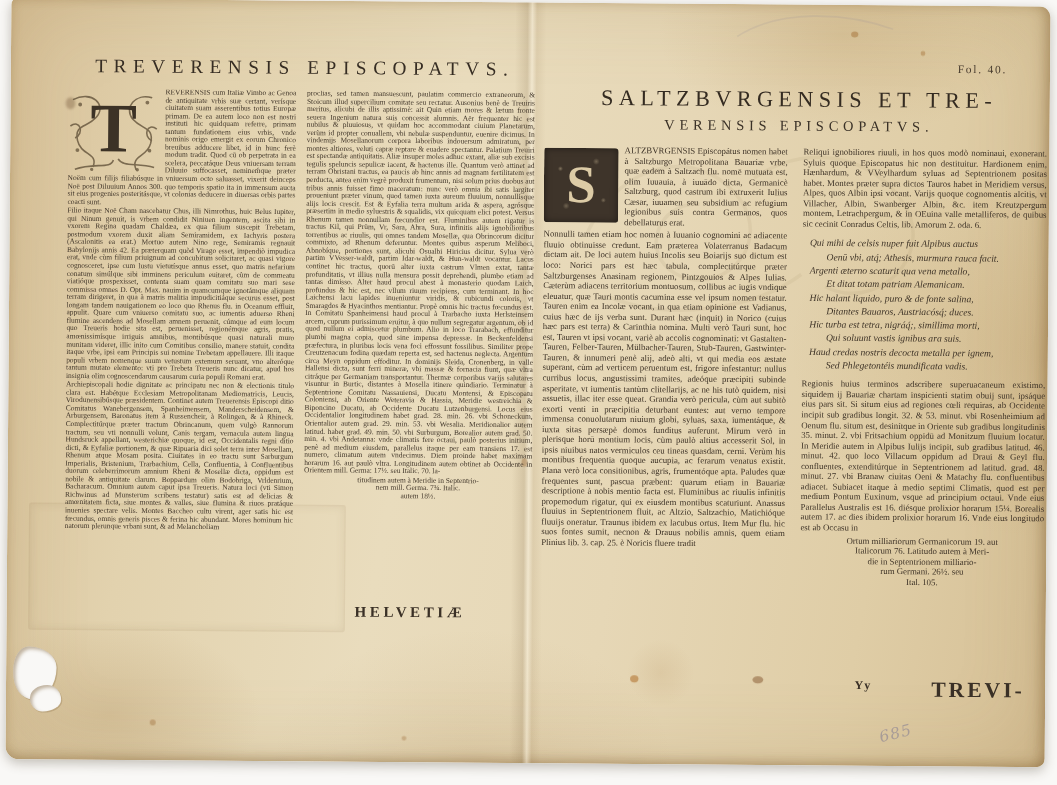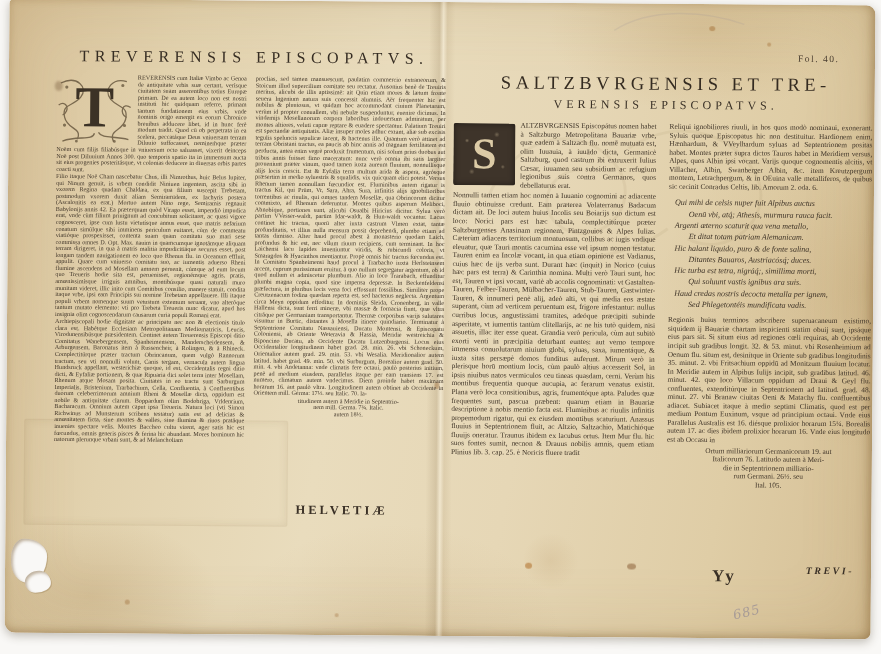--- a/index.html
+++ b/index.html
@@ -93,22 +93,22 @@
     border-radius:2px 3px 2px 3px;
     display:flex;align-items:center;justify-content:center;
     box-shadow:inset 0 0 6px rgba(0,0,0,.5);
   }
   .dropcap-s .dc-letter{font-size:44px;color:#dccba6;font-weight:bold;line-height:1;}
   .verse{margin:6px 0 6px 6px;font-style:italic;font-size:8px;line-height:11.3px;text-align:left;}
   .verse .verse-line:nth-child(even){padding-left:14px;}
   .taper{text-align:center;}
   .taper div{white-space:nowrap;}
   .sig-row{position:absolute;left:0;top:518px;width:406px;}
-  .signature{position:absolute;left:262px;top:0;font-size:17px;font-weight:bold;letter-spacing:1px;color:#3a3026;}
-  .catchword-r{position:absolute;right:2px;top:-2px;font-size:10px;letter-spacing:2.5px;font-weight:bold;color:#3a3026;font-style:italic;}
+  .signature{position:absolute;left:262px;top:0;font-size:10px;font-weight:bold;letter-spacing:1px;color:#3a3026;}
+  .catchword-r{position:absolute;right:2px;top:-2px;font-size:18px;letter-spacing:2.5px;font-weight:bold;color:#3a3026;}
   .pencil{
     position:absolute;left:283px;top:556px;font-size:13px;font-style:italic;
     color:#8e8694;opacity:.65;transform:rotate(-14deg);
     font-family:"DejaVu Serif", serif;letter-spacing:1px;
   }
 </style>
 </head>
 <body>
 
 <div class="paper">

